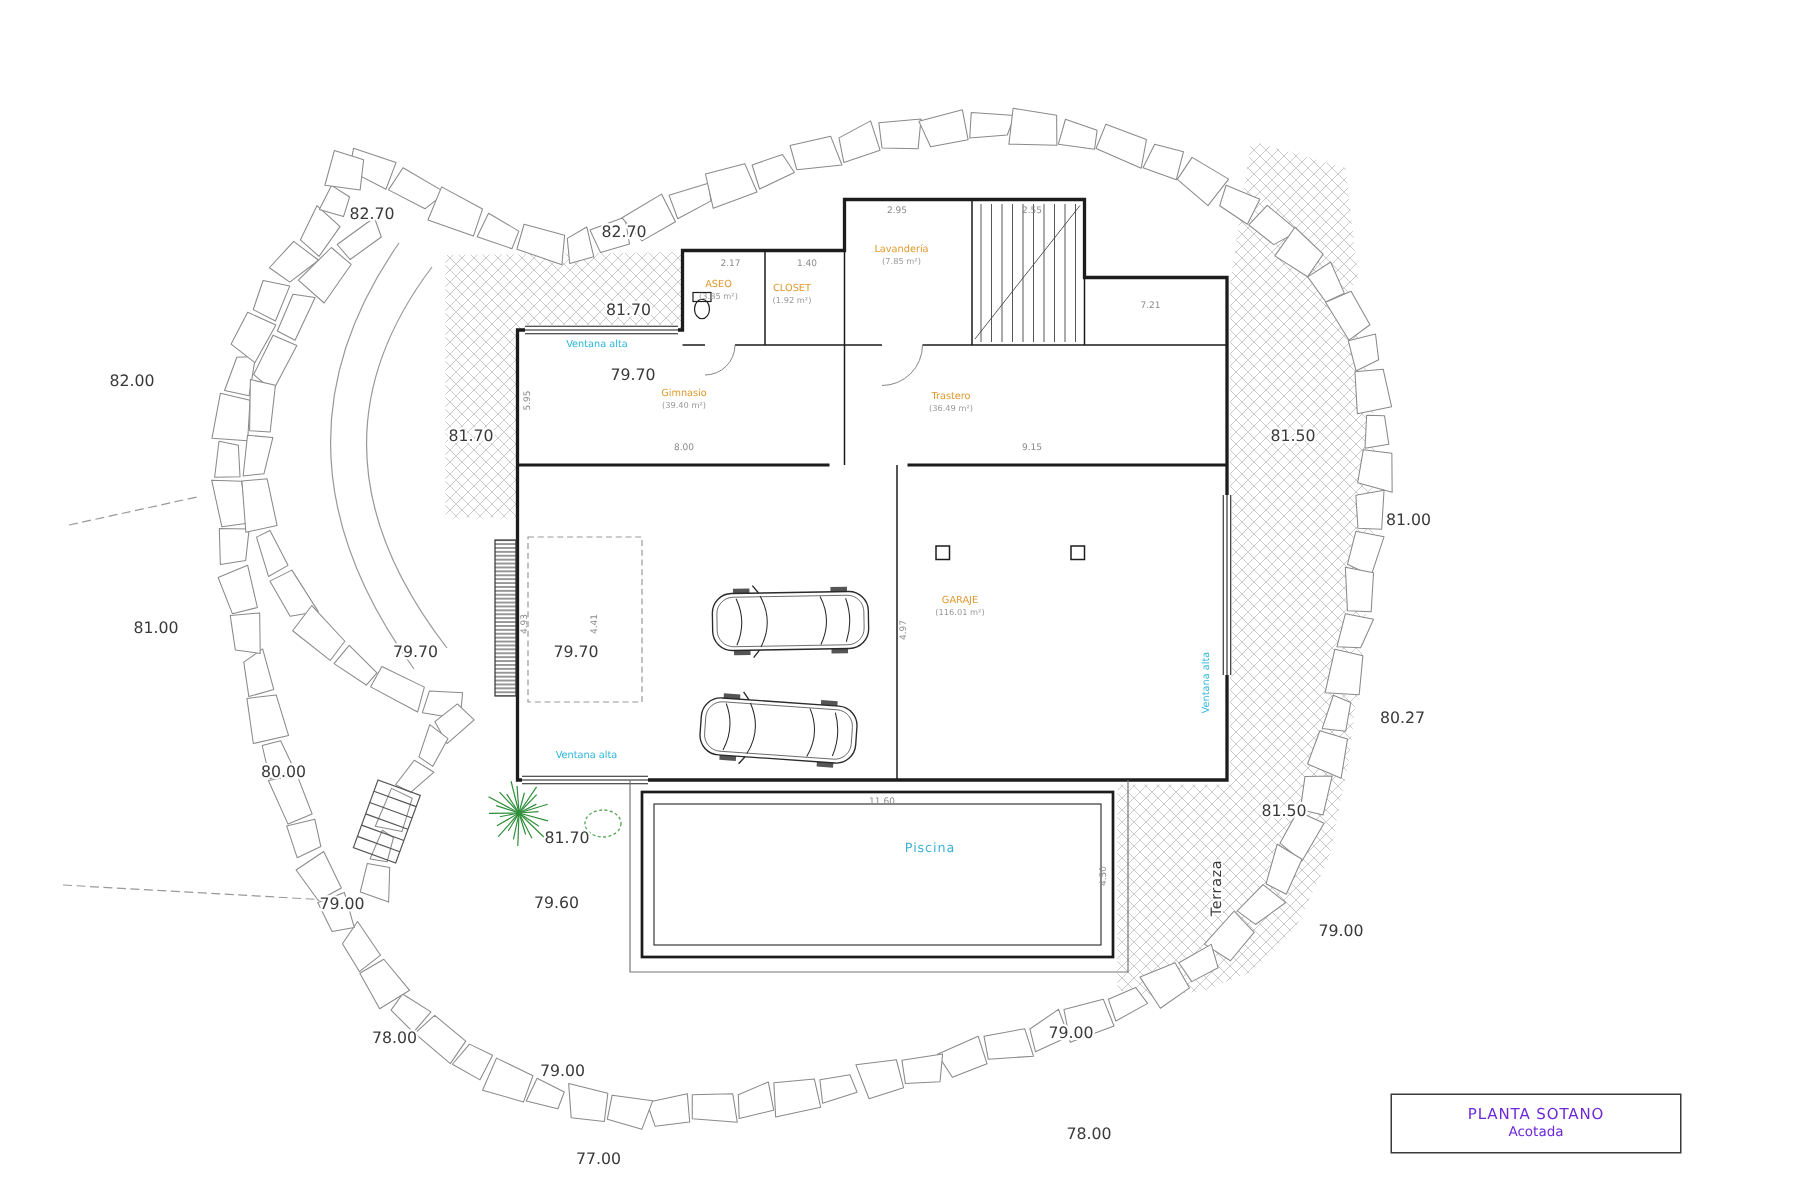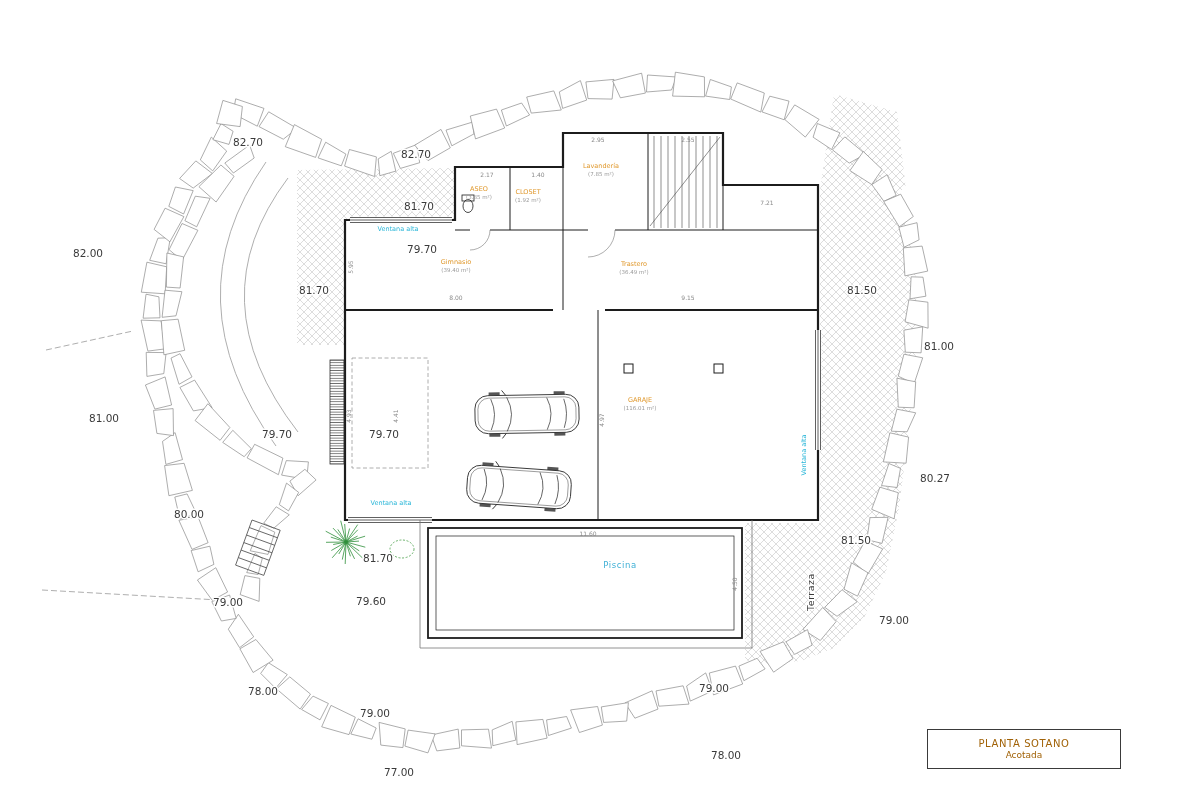--- a/index.html
+++ b/index.html
@@ -10,21 +10,21 @@
   text{font-family:"DejaVu Sans",sans-serif;}
   .elev{font-size:10.5px;fill:#3a3a3a;text-anchor:middle;paint-order:stroke;stroke:#ffffff;stroke-width:3px;stroke-linejoin:round;}
   .dim{font-size:6px;fill:#8a8a8a;text-anchor:middle;}
   .room{font-size:6.5px;fill:#e0992e;text-anchor:middle;}
   .rooma{font-size:5.5px;fill:#9a9a9a;text-anchor:middle;}
   .pool{font-size:8.5px;fill:#3fb0d6;text-anchor:middle;letter-spacing:.6px;}
   .win{font-size:6.5px;fill:#29b6d8;text-anchor:middle;}
   .terr{font-size:9.5px;fill:#3a3a3a;text-anchor:middle;letter-spacing:.5px;paint-order:stroke;stroke:#fff;stroke-width:2.5px;}
   
   .titleblock{position:absolute;left:927px;top:729px;width:192px;height:38px;border:1.2px solid #3a3a3a;
-    display:flex;flex-direction:column;align-items:center;justify-content:center;gap:1px;color:#a16207;background:#fff;}
+    display:flex;flex-direction:column;align-items:center;justify-content:center;gap:1px;color:#6d28d9;background:#fff;}
   .tb1{font-size:10px;letter-spacing:.6px;}
   .tb2{font-size:9px;}
 </style>
 </head>
 <body>
 
 <div class="stage">
 
   <svg width="1200" height="800" viewBox="0 0 1200 800">
     <defs>

